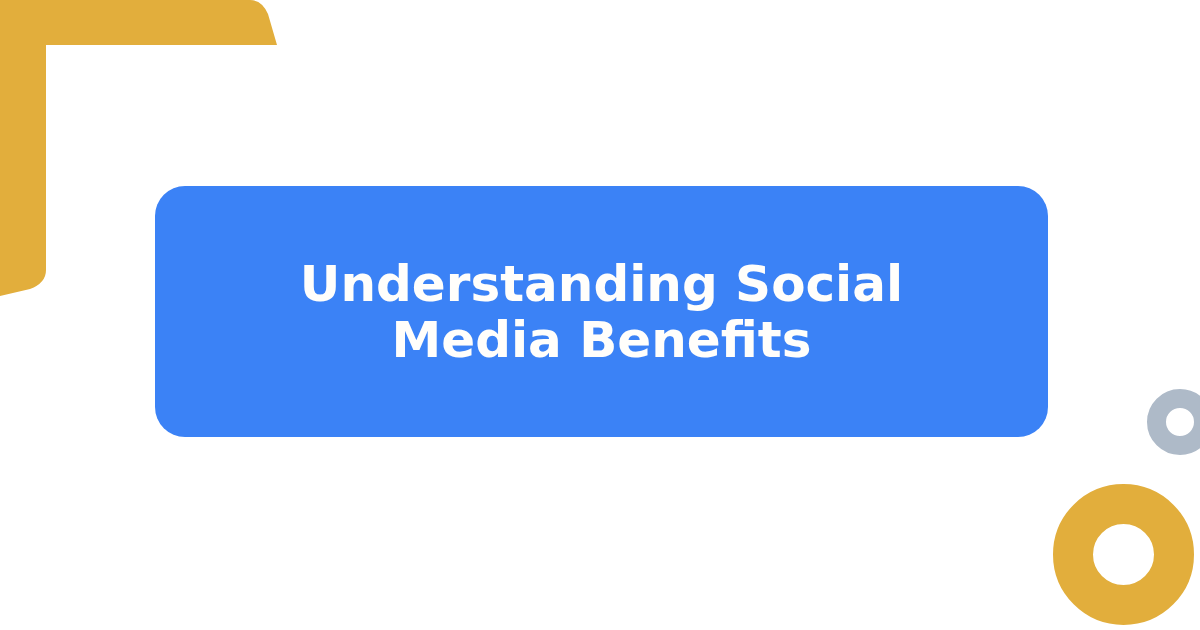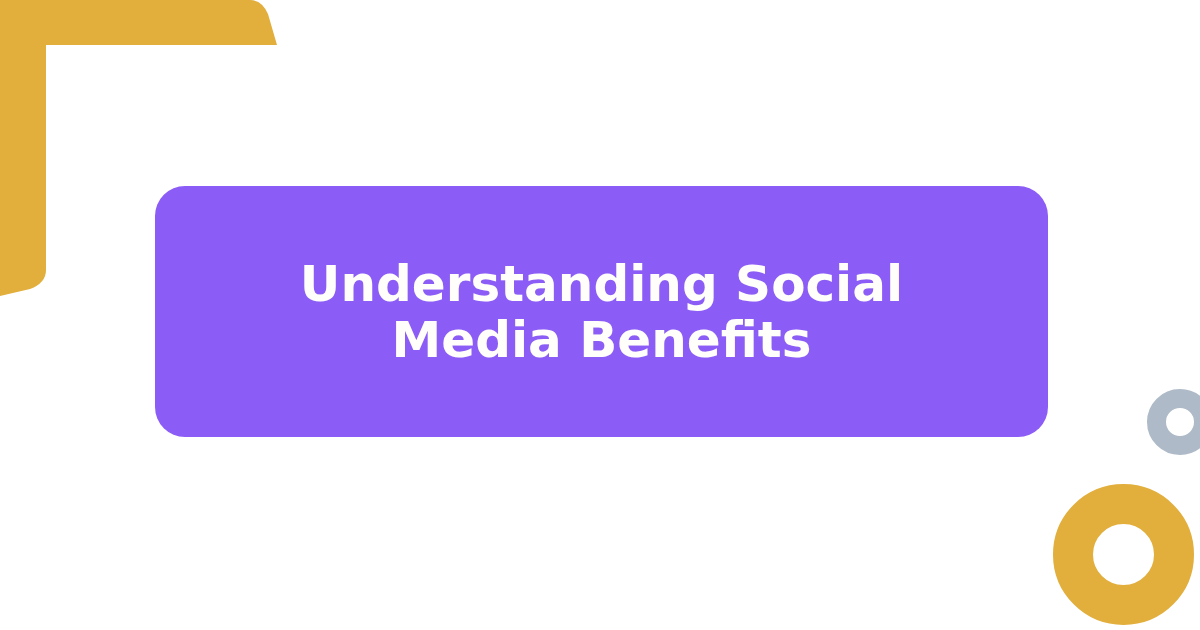--- a/index.html
+++ b/index.html
@@ -52,21 +52,21 @@
     border: 40px solid #e2ae3c;
   }
 
   
   .title-card {
     position: absolute;
     left: 155px;
     top: 186px;
     width: 893px;
     height: 251px;
-    background: #8b5cf6;
+    background: #3b82f6;
     border-radius: 30px;
     display: flex;
     align-items: center;
     justify-content: center;
     box-sizing: border-box;
     padding: 10px 60px;
   }
 
   .title-text {
     margin: 0;

